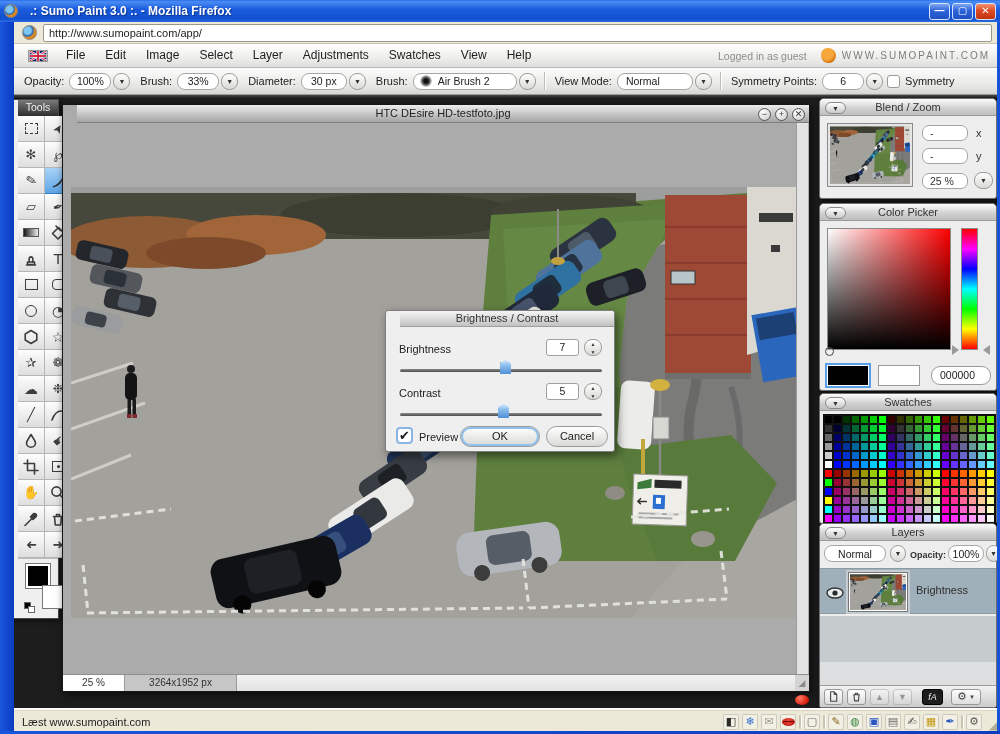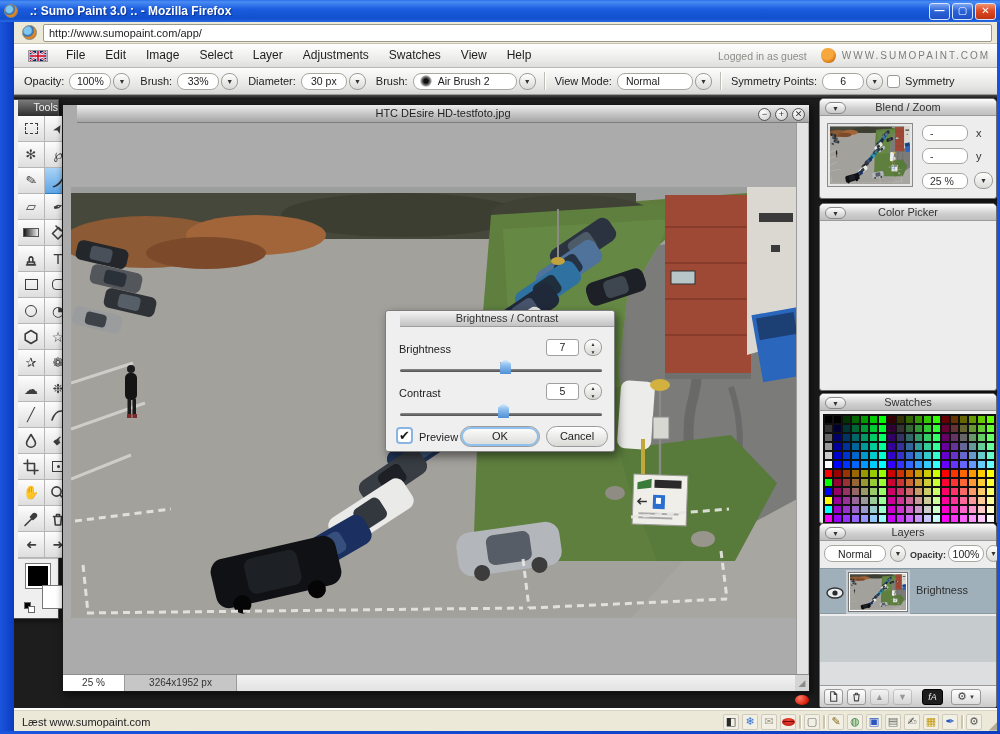--- a/index.html
+++ b/index.html
@@ -46,21 +46,21 @@
     color:#222; display:inline-flex; align-items:center; justify-content:center; }
   .dd-btn { width:17px; height:17px; border-radius:8px; border:1px solid #9d9d98; margin-left:2px;
     background:linear-gradient(180deg,#ffffff,#d9d9d6); color:#333; font-size:7px; line-height:15px; text-align:center; }
   .vsep { width:1px; height:18px; background:#bdbdb8; margin:0 8px; box-shadow:1px 0 0 #fff; }
   .cbx { width:13px; height:13px; background:#fff; border:1px solid #9a9a94; border-radius:3px; margin:0 5px 0 4px; }
   #dark-divider { left:0; top:95px; width:1000px; height:4px; background:linear-gradient(180deg,#4a4a4a,#141414); }
 
   
   #tools-panel { left:3px; top:99px; width:56px; background:#efefef; border:1px solid #4a4a4a; box-shadow:2px 2px 5px rgba(0,0,0,.5); }
   #tools-header { height:16px; background:linear-gradient(180deg,#7a7a7a,#2e2e2e); color:#f0f0f0;
-    font-size:10.5px; text-align:right; line-height:15px; }
+    font-size:10.5px; text-align:center; line-height:15px; }
   #tools-grid { display:grid; grid-template-columns:27px 27px; }
   .tool-cell { width:27px; height:26px; border:1px solid #b6b6b4; border-width:0 1px 1px 0;
     background:linear-gradient(180deg,#fdfdfd,#dedede); display:flex; align-items:center; justify-content:center; color:#3d3d3d; }
   .tool-cell.sel { background:linear-gradient(180deg,#a9d4f8,#5ea5e6); border-color:#2f7cc0; }
   .tglyph { font-family:"DejaVu Sans",sans-serif; font-size:12px; line-height:1; display:inline-block; }
   .ticon-svg { width:18px; height:18px; }
   .ticon-svg path, .ticon-svg circle { stroke:#3d3d3d; stroke-width:1.6; fill:none; stroke-linecap:round; stroke-linejoin:round; }
   .tbox { display:inline-block; width:13px; height:11px; border:1px solid #3d3d3d; }
   .tbox.dash { border:1.5px dashed #3d3d3d; }
   .tbox.rrect { border-radius:4px; }
@@ -613,20 +613,32 @@
     <span class="coord-lbl" style="top:34px">y</span>
     <span class="coord-field" style="top:57px">25 %</span>
     <span class="dd-btn" style="position:absolute;left:152px;top:56px;width:19px">▼</span>
   </div>
 </div>
 
 <div class="panel" id="colorpicker-panel" style="top:203px;height:188px">
   <div class="panel-header">
     <span class="collapse-btn">▼</span>
     <span>Color Picker</span>
+  </div>
+  <div class="panel-body" style="height:170px">
+    <div id="sv-square">
+        <div id="sv-dark"></div>
+      </div>
+    <span id="sv-cursor"></span>
+    <div id="hue-bar"></div>
+    <span class="tri-r" style="left:132px;top:124px"></span>
+    <span class="tri-l" style="left:163px;top:124px"></span>
+    <div id="cp-fg"></div>
+    <div id="cp-bg"></div>
+    <div id="hex-field">000000</div>
   </div>
 </div>
 
 <div class="panel" id="swatches-panel" style="top:393px;height:131px">
   <div class="panel-header">
     <span class="collapse-btn">▼</span>
     <span>Swatches</span>
   </div>
   <div class="panel-body" style="height:113px">
     <div id="swatch-grid">

